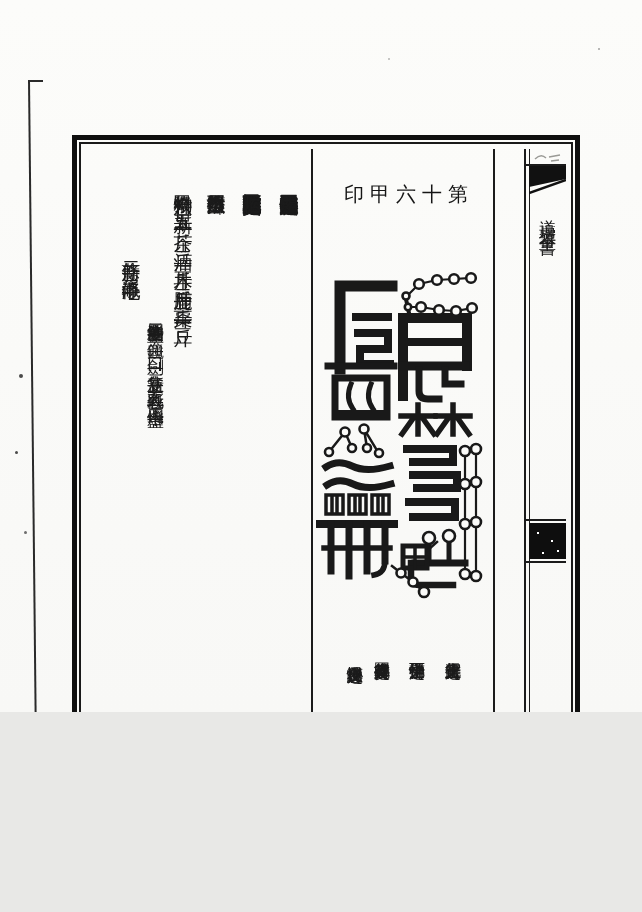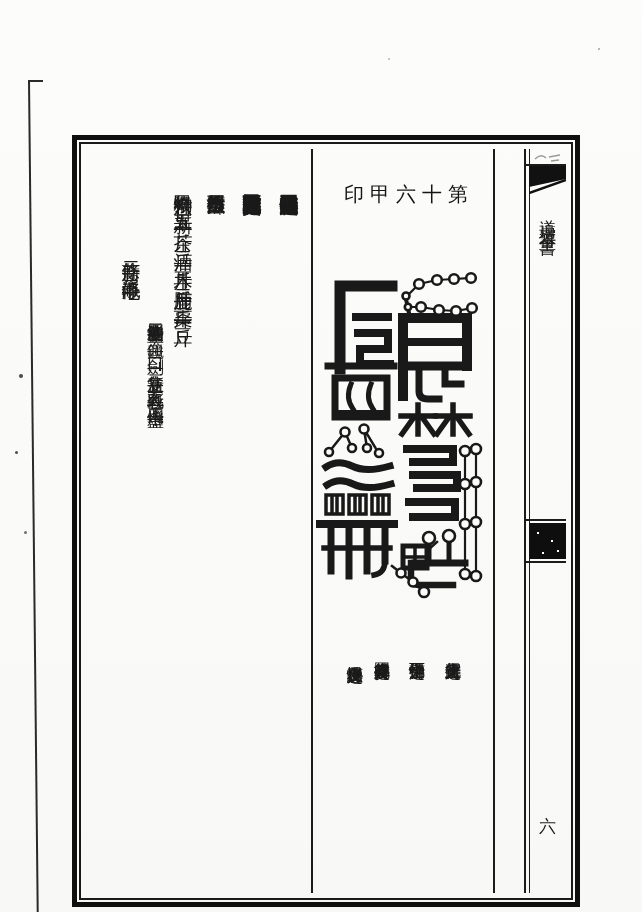--- a/index.html
+++ b/index.html
@@ -1,16 +1,16 @@
 <!DOCTYPE html>
 <html><head>
 <meta charset="utf-8">
 <style>
   html,body{margin:0;padding:0;background:#e8e8e6;}
-  .screen{position:relative;width:642px;height:912px;background:linear-gradient(#fcfcfa,#f8f8f6);
+  .screen{position:relative;width:642px;height:712px;background:linear-gradient(#fcfcfa,#f8f8f6);
           overflow:hidden;font-family:"Liberation Serif","DejaVu Serif",serif;color:#1a1a1a;}
   
   .scanline{position:absolute;left:28px;top:80px;width:2px;height:833px;background:#2a2a2a;
             transform:rotate(-0.6deg);transform-origin:top left;}
   .scantick{position:absolute;left:28px;top:80px;width:15px;height:2px;background:#2a2a2a;}
   .speck{position:absolute;border-radius:50%;background:#4a4a4a;}
   
   .frame{position:absolute;left:72px;top:135px;width:498px;height:762px;border:5px solid #0f0f0f;box-sizing:content-box;}
   .frame-inner{position:absolute;inset:2px;border:2px solid #1a1a1a;pointer-events:none;}
   .content{position:absolute;left:9px;top:9px;width:480px;height:744px;}

